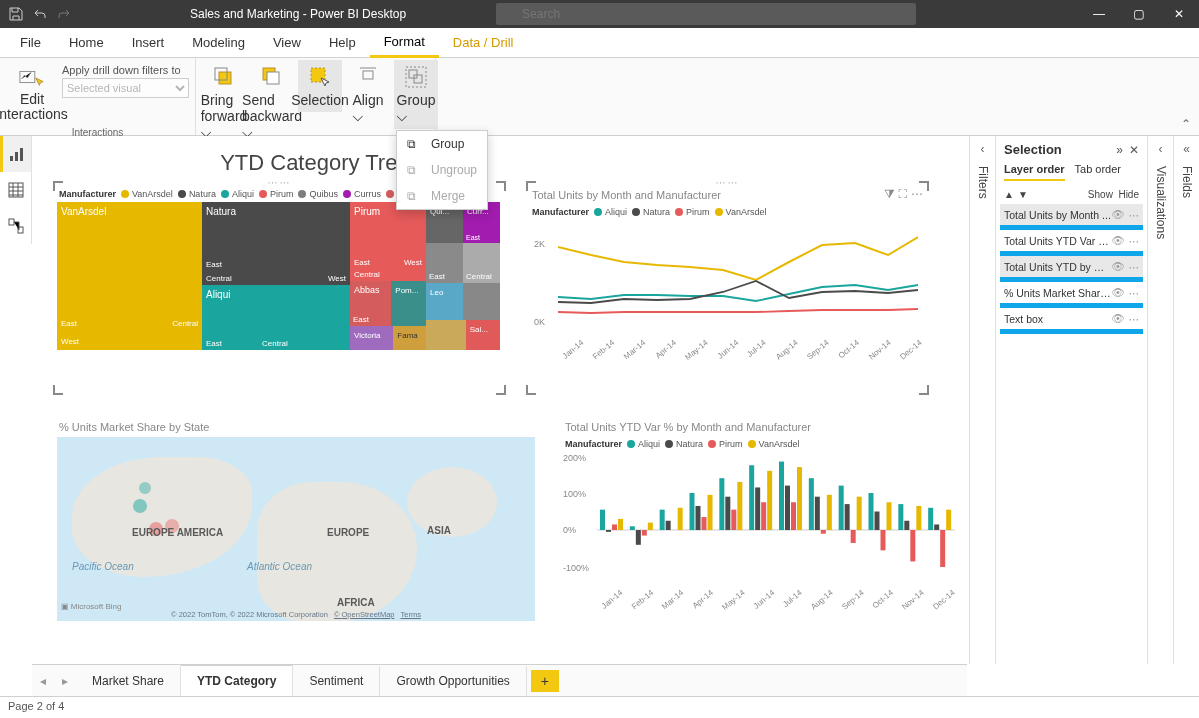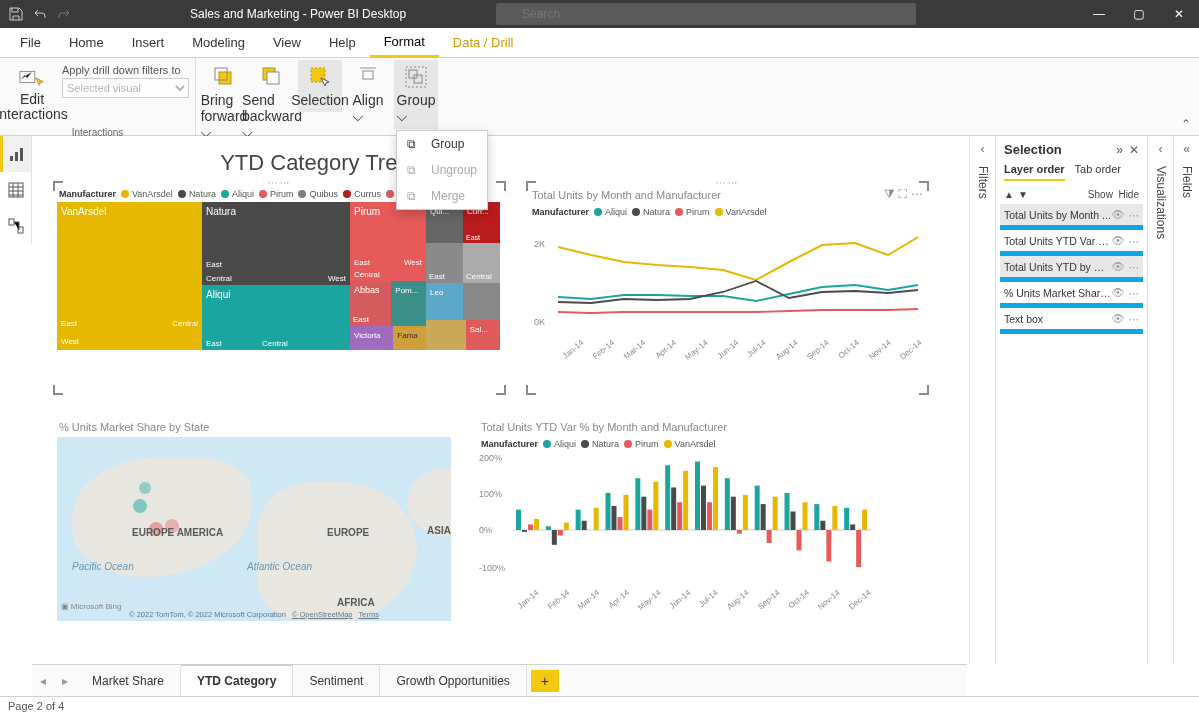--- a/index.html
+++ b/index.html
@@ -73,21 +73,21 @@
 .tm-sub { position: absolute; font-size: 8px; }
 
 
 .linechart { width: 395px; height: 206px; }
 .lc-body { position: relative; height: 110px; margin: 6px 4px 0 28px; }
 .lc-axis-y { position: absolute; left: -24px; font-size: 9px; color: #888; }
 .lc-xlabels { display: flex; justify-content: space-between; font-size: 8px; color: #888; margin: 2px 4px 0 28px; }
 .lc-xlabels span { transform: rotate(-40deg); transform-origin: right; }
 
 
-.mapviz { width: 394px; height: 208px; margin-top: 12px; }
+.mapviz { width: 478px; height: 208px; margin-top: 12px; }
 .map-body { height: 184px; background: #cfe8f5; position: relative; overflow: hidden; }
 .landmass { position: absolute; background: #e8e6e0; border-radius: 50% 30% 60% 40%; }
 .map-label { position: absolute; font-size: 10px; font-weight: 700; color: #595959; }
 .map-ocean { position: absolute; font-size: 10px; font-style: italic; color: #6898b5; }
 .map-attrib { position: absolute; bottom: 2px; font-size: 7.5px; color: #678; display: flex; gap: 6px; width: 100%; padding: 0 4px; }
 .map-attrib a { color: #678; text-decoration: underline; }
 .bing { position: absolute; bottom: 10px; left: 4px; font-size: 8px; color: #888; }
 
 
 .barchart { width: 395px; height: 208px; margin-top: 12px; }
@@ -128,21 +128,21 @@
 
 
 .statusbar { position: absolute; bottom: 0; left: 0; right: 0; height: 22px; border-top: 1px solid #d0d0d0; font-size: 11px; color: #555; padding: 3px 8px; }
 
 
 .c-vanarsdel { background: #e6b800; }
 .c-natura { background: #4a4a4a; }
 .c-aliqui { background: #1aa59e; }
 .c-pirum { background: #e65a5a; }
 .c-quibus { background: #7d7d7d; }
-.c-currus { background: #b91c1c; }
+.c-currus { background: #a21caf; }
 .c-abbas { background: #d45c5c; }
 .c-victoria { background: #9e6bbf; }
 .c-fama { background: #cf9f3e; color: #333; }
 .c-leo { background: #5aa8c8; }
 .c-salvus { background: #e05a5a; }
 .c-pomum { background: #3a8f8a; }
 .c-qui { background: #666; }
 
 svg { display: block; }
 </style>

